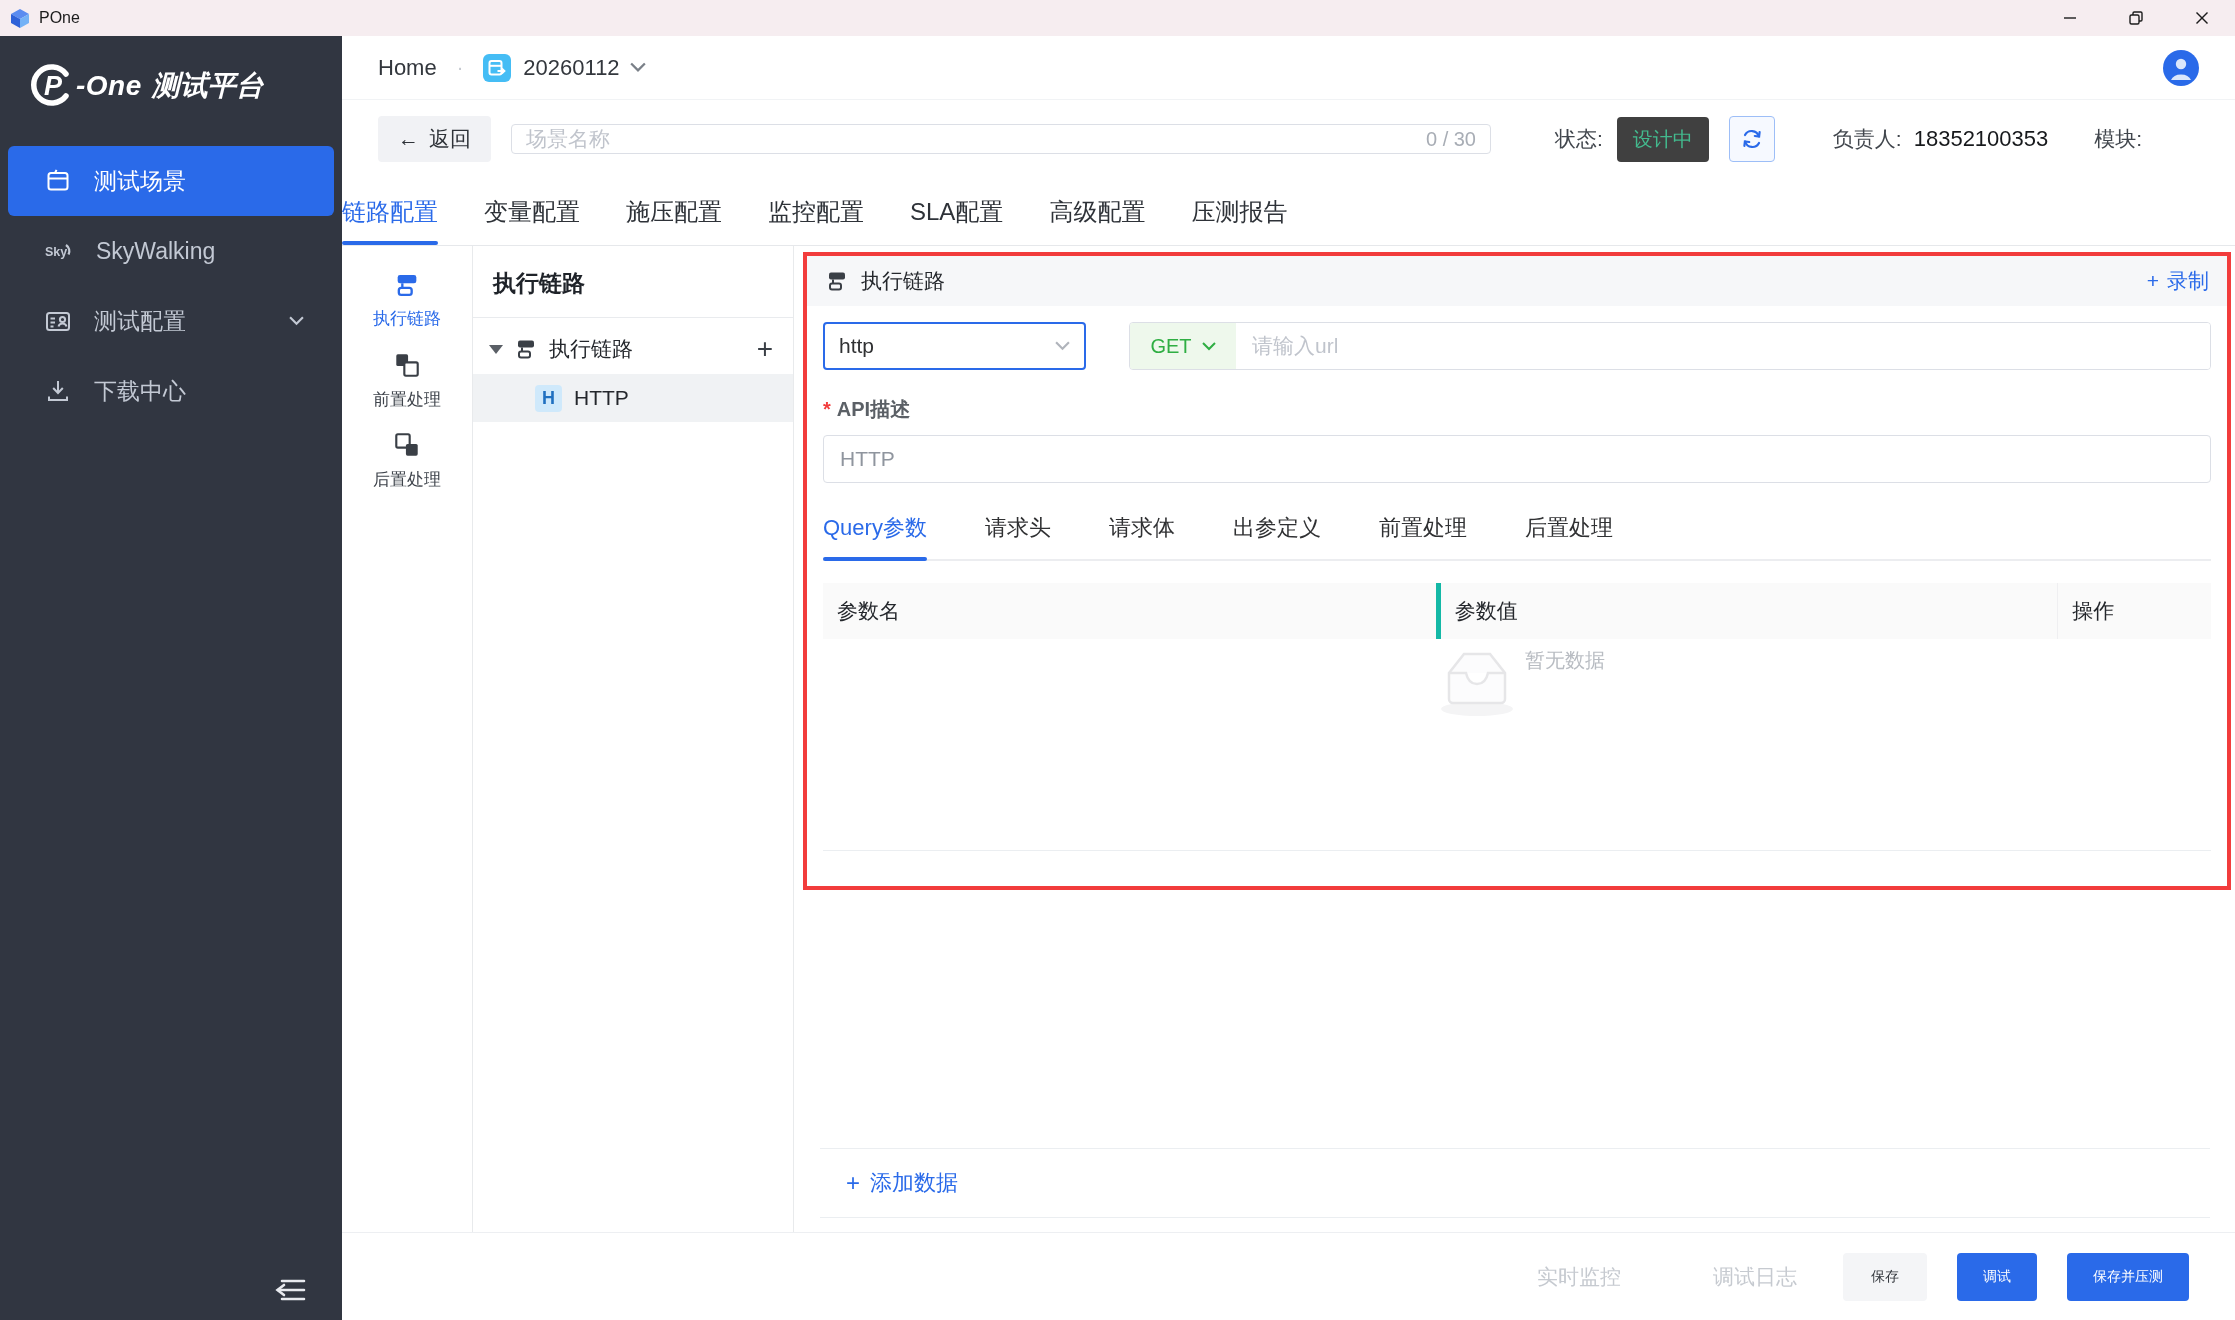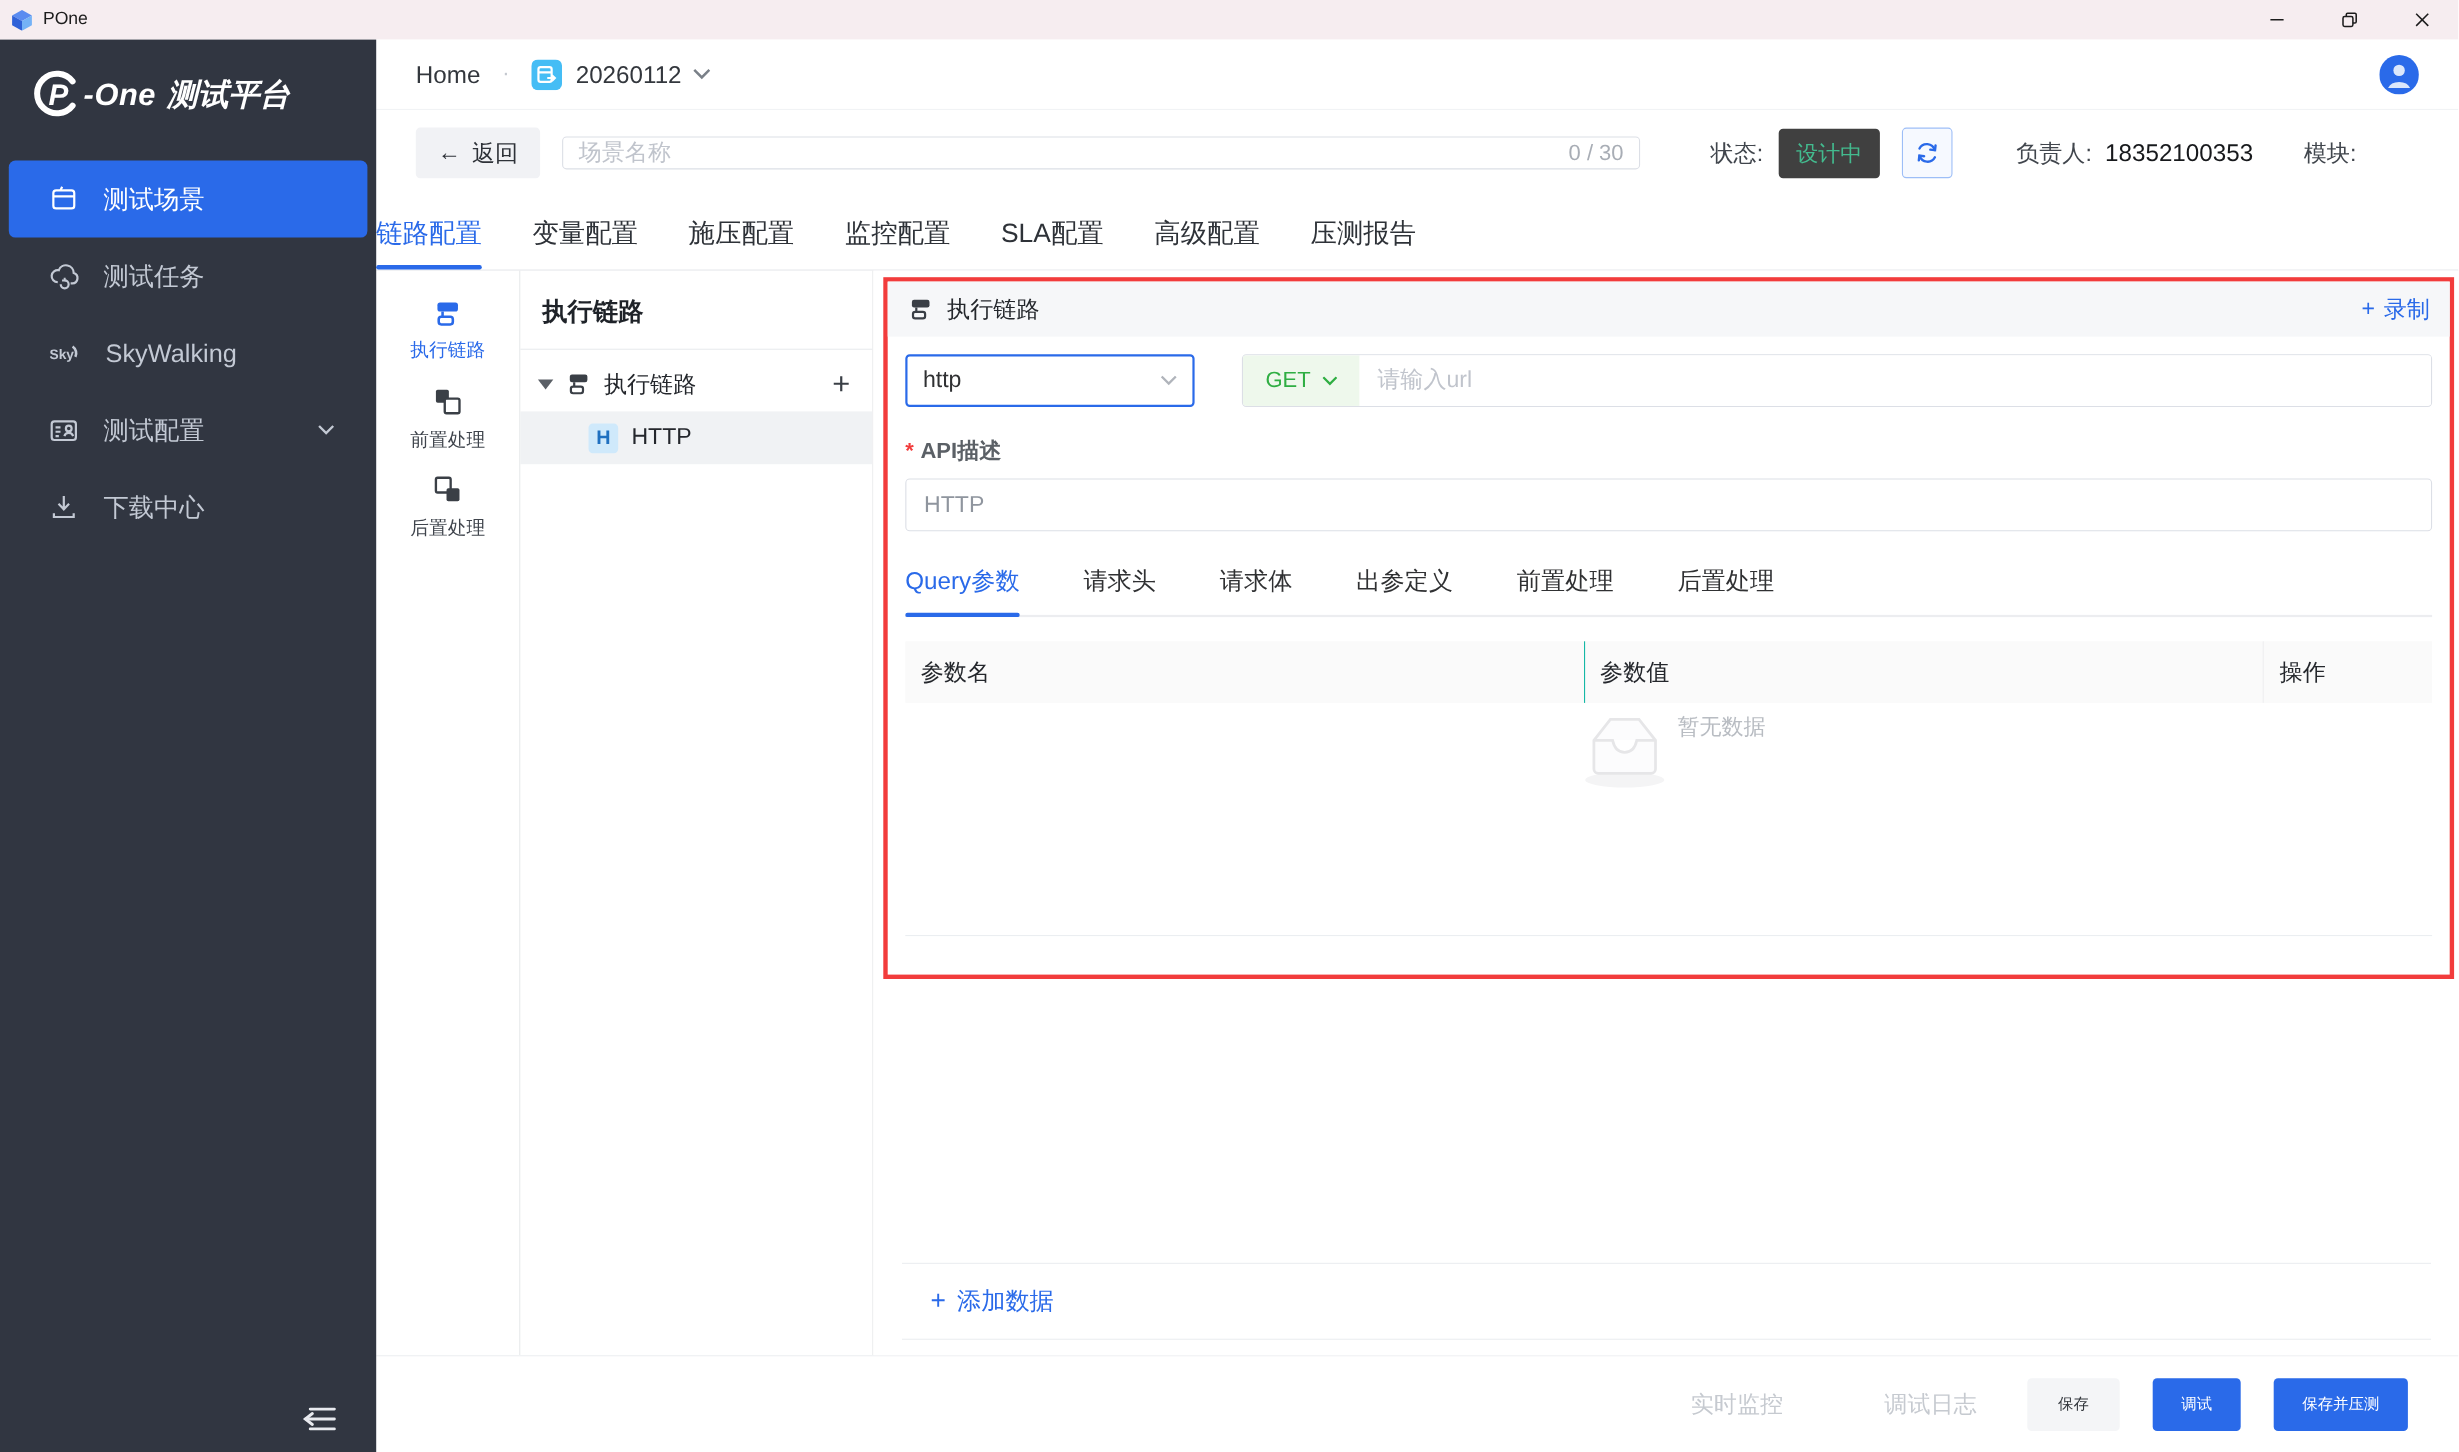--- a/index.html
+++ b/index.html
@@ -111,21 +111,21 @@
   .api-input { margin-top:12px; width:100%; height:48px; border:1px solid #dcdfe6; border-radius:4px;
     padding:0 16px; font-size:21px; color:#8f959e; outline:none; }
   .subtabs { margin-top:30px; display:flex; gap:58px; border-bottom:2px solid #ecedf0; }
   .subtab { padding-bottom:16px; font-size:22px; color:#303133; position:relative; cursor:pointer; }
   .subtab.active { color:#2a6ae9; }
   .subtab.active::after { content:""; position:absolute; left:0; right:0; bottom:-2px; height:4px;
     background:#2a6ae9; border-radius:2px; }
   .t-head { margin-top:22px; display:flex; height:56px; background:#fafafa; align-items:center;
     font-size:21px; color:#24272c; }
   .th { padding-left:14px; }
-  .th-name  { width:44.5%; border-right:1px solid #14b8a6; height:100%; display:flex; align-items:center; }
+  .th-name  { width:44.5%; border-right:5px solid #14b8a6; height:100%; display:flex; align-items:center; }
   .th-value { width:44.5%; border-right:1px solid #efeff1; height:100%; display:flex; align-items:center; }
   .th-op    { width:11%; height:100%; display:flex; align-items:center; }
   .t-body { height:212px; border-bottom:1px solid #ebeef1; display:flex; 
     align-items:flex-start; justify-content:center; }
   .empty-text { margin-top:8px; font-size:20px; color:#b8bcc2; }
 
   .add-row { position:absolute; left:26px; right:25px; top:902px; height:70px;
     border-top:1px solid #ebeef1; border-bottom:1px solid #ebeef1; display:flex; align-items:center;
     padding-left:26px; gap:10px; color:#2a6ae9; font-size:22px; cursor:pointer; }
   .add-plus { font-size:24px; }
@@ -183,28 +183,20 @@
       <span class="logo-cn">测试平台</span>
     </div>
     <nav class="menu">
       <div class="menu-item active">
         <svg width="28" height="28" viewBox="0 0 28 28" fill="none" stroke="currentColor" stroke-width="2">
           <rect x="4.5" y="6" width="19" height="16.5" rx="2.5"></rect>
           <path d="M4.5 11.5 H23.5"></path>
             <path d="M11 6 L12.5 2.8"></path>
         </svg>
         <span>测试场景</span>
-      </div>
-      <div class="menu-item">
-        <svg width="28" height="28" viewBox="0 0 28 28" fill="none" stroke="currentColor" stroke-width="2">
-          <path d="M8.5 19.5 a5.5 5.5 0 1 1 1 -10.9 A7 7 0 0 1 23 11.2 a4.8 4.8 0 0 1 -1.2 9.4 h-1.6"></path>
-          <path d="M11.2 21.5 a3.6 3.6 0 1 0 3.6 -3.6"></path>
-          <path d="M14.8 15.6 l0 2.4 -2.4 0" stroke-width="1.8"></path>
-        </svg>
-        <span>测试任务</span>
       </div>
       <div class="menu-item">
         <svg width="30" height="30" viewBox="0 0 30 30">
           <text x="1" y="20" font-size="12.5" font-weight="bold" fill="currentColor">Sky</text>
           <path d="M22 9 a7.5 7.5 0 0 1 2.5 9.5" stroke="currentColor" stroke-width="2.4" fill="none"></path>
         </svg>
         <span>SkyWalking</span>
       </div>
       <div class="menu-item">
         <svg width="28" height="28" viewBox="0 0 28 28" fill="none" stroke="currentColor" stroke-width="2">

